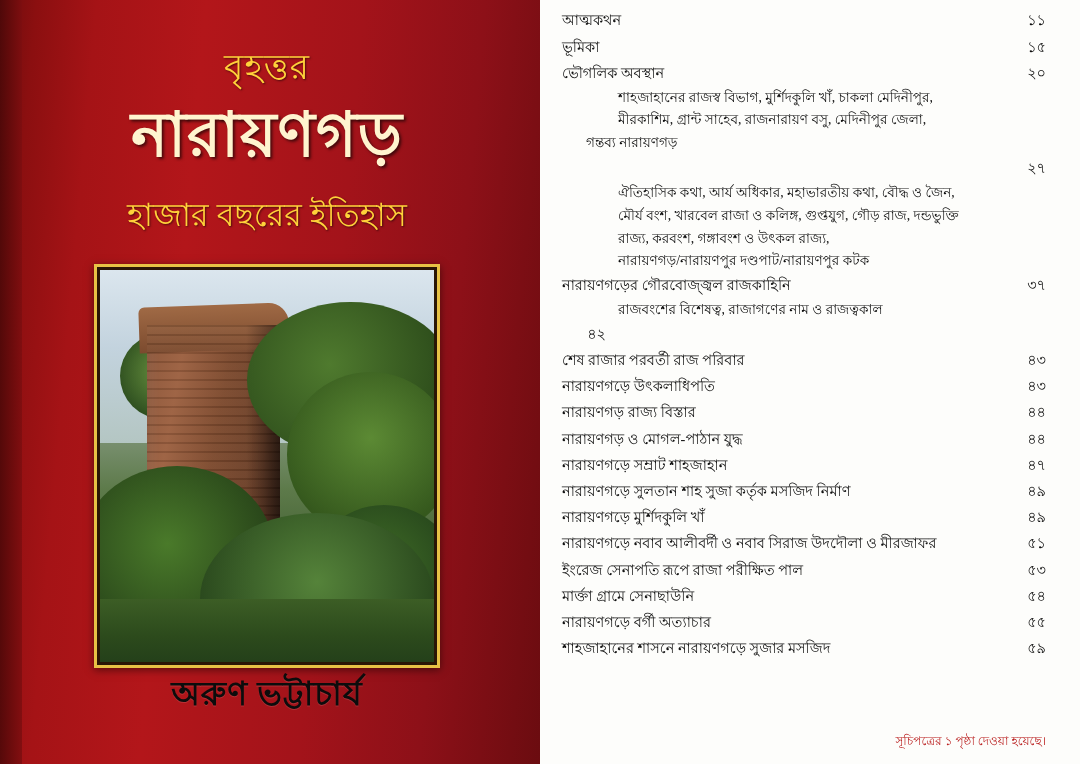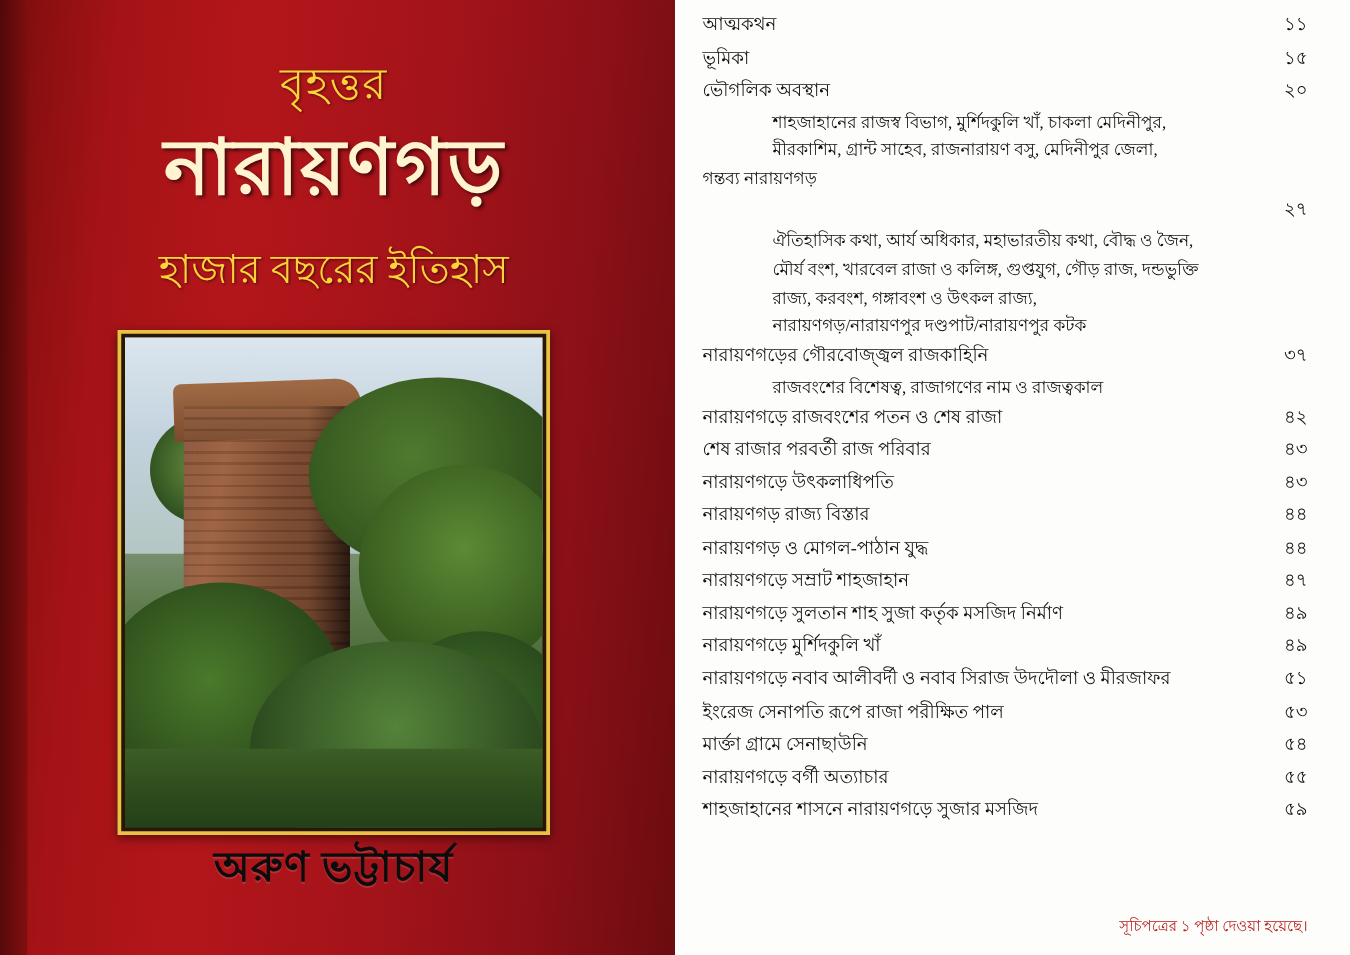--- a/index.html
+++ b/index.html
@@ -169,21 +169,21 @@
     padding: 4.4px 0;
     white-space: nowrap;
   }
   .toc-row .t { flex: 1 1 auto; padding-right: 10px; }
   .toc-row .p { flex: 0 0 auto; width: 44px; text-align: right; }
   .toc-row.sub {
     font-size: 13.6px;
     padding: 3.2px 0;
   }
   .toc-row.sub .t { padding-left: 56px; }
-  .toc-row.sub.flush .t { padding-left: 0px; }
+  .toc-row.sub.flush .t { padding-left: 0px; margin-left: 24px; }
   .toc-row.sub2 .t { padding-left: 56px; }
   .toc-row.pageonly { justify-content: flex-end; padding: 5px 0; }
 
   .toc-note {
     position: absolute;
     left: 0; right: 34px;
     bottom: 12px;
     text-align: right;
     font-size: 12px;
     color: #b91c1c;
@@ -268,21 +268,20 @@
         </div>
         <div class="toc-row">
           <span class="t">নারায়ণগড়ের গৌরবোজ্জ্বল রাজকাহিনি</span>
           <span class="p">৩৭</span>
         </div>
         <div class="toc-row sub sub2">
           <span class="t">রাজবংশের বিশেষত্ব, রাজাগণের নাম ও রাজত্বকাল</span>
           <span class="p"></span>
         </div>
         <div class="toc-row">
-          <span class="t">নারায়ণগড়ে রাজবংশের পতন ও শেষ রাজা</span>
           <span class="p">৪২</span>
         </div>
         <div class="toc-row">
           <span class="t">শেষ রাজার পরবর্তী রাজ পরিবার</span>
           <span class="p">৪৩</span>
         </div>
         <div class="toc-row">
           <span class="t">নারায়ণগড়ে উৎকলাধিপতি</span>
           <span class="p">৪৩</span>
         </div>

